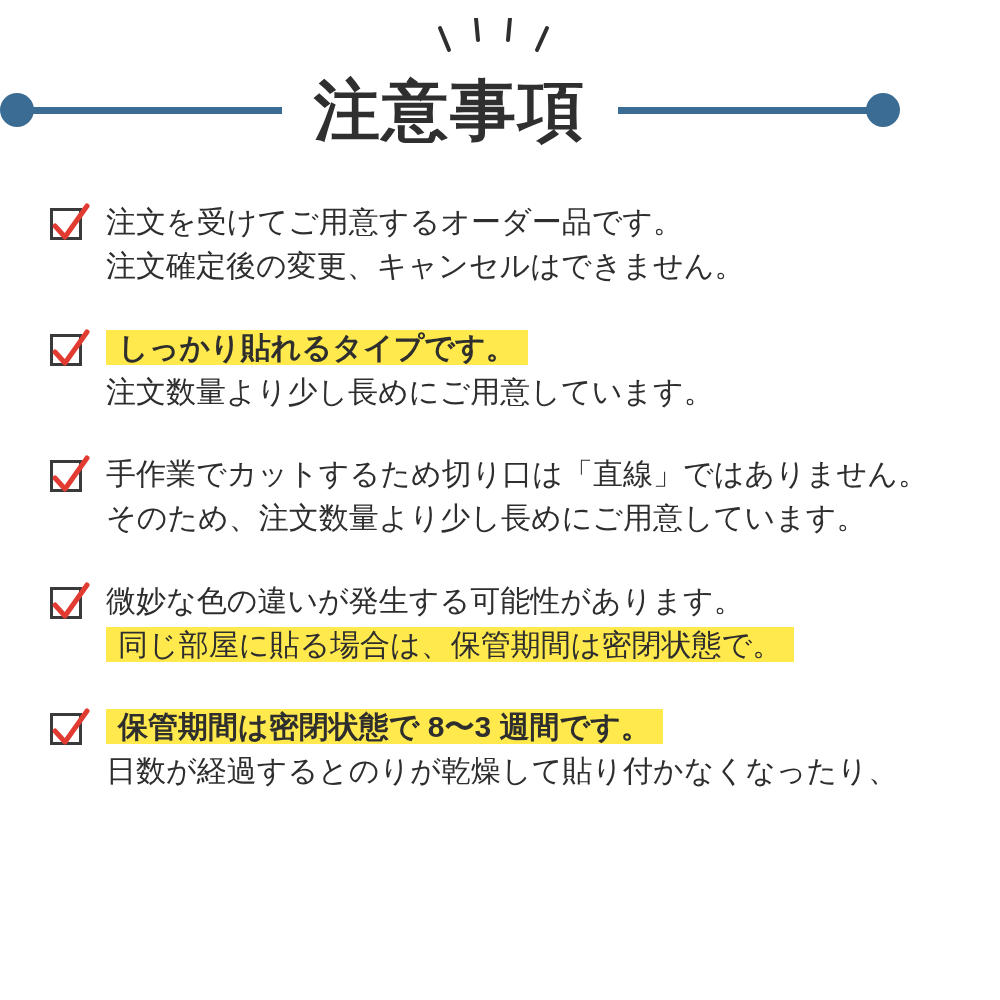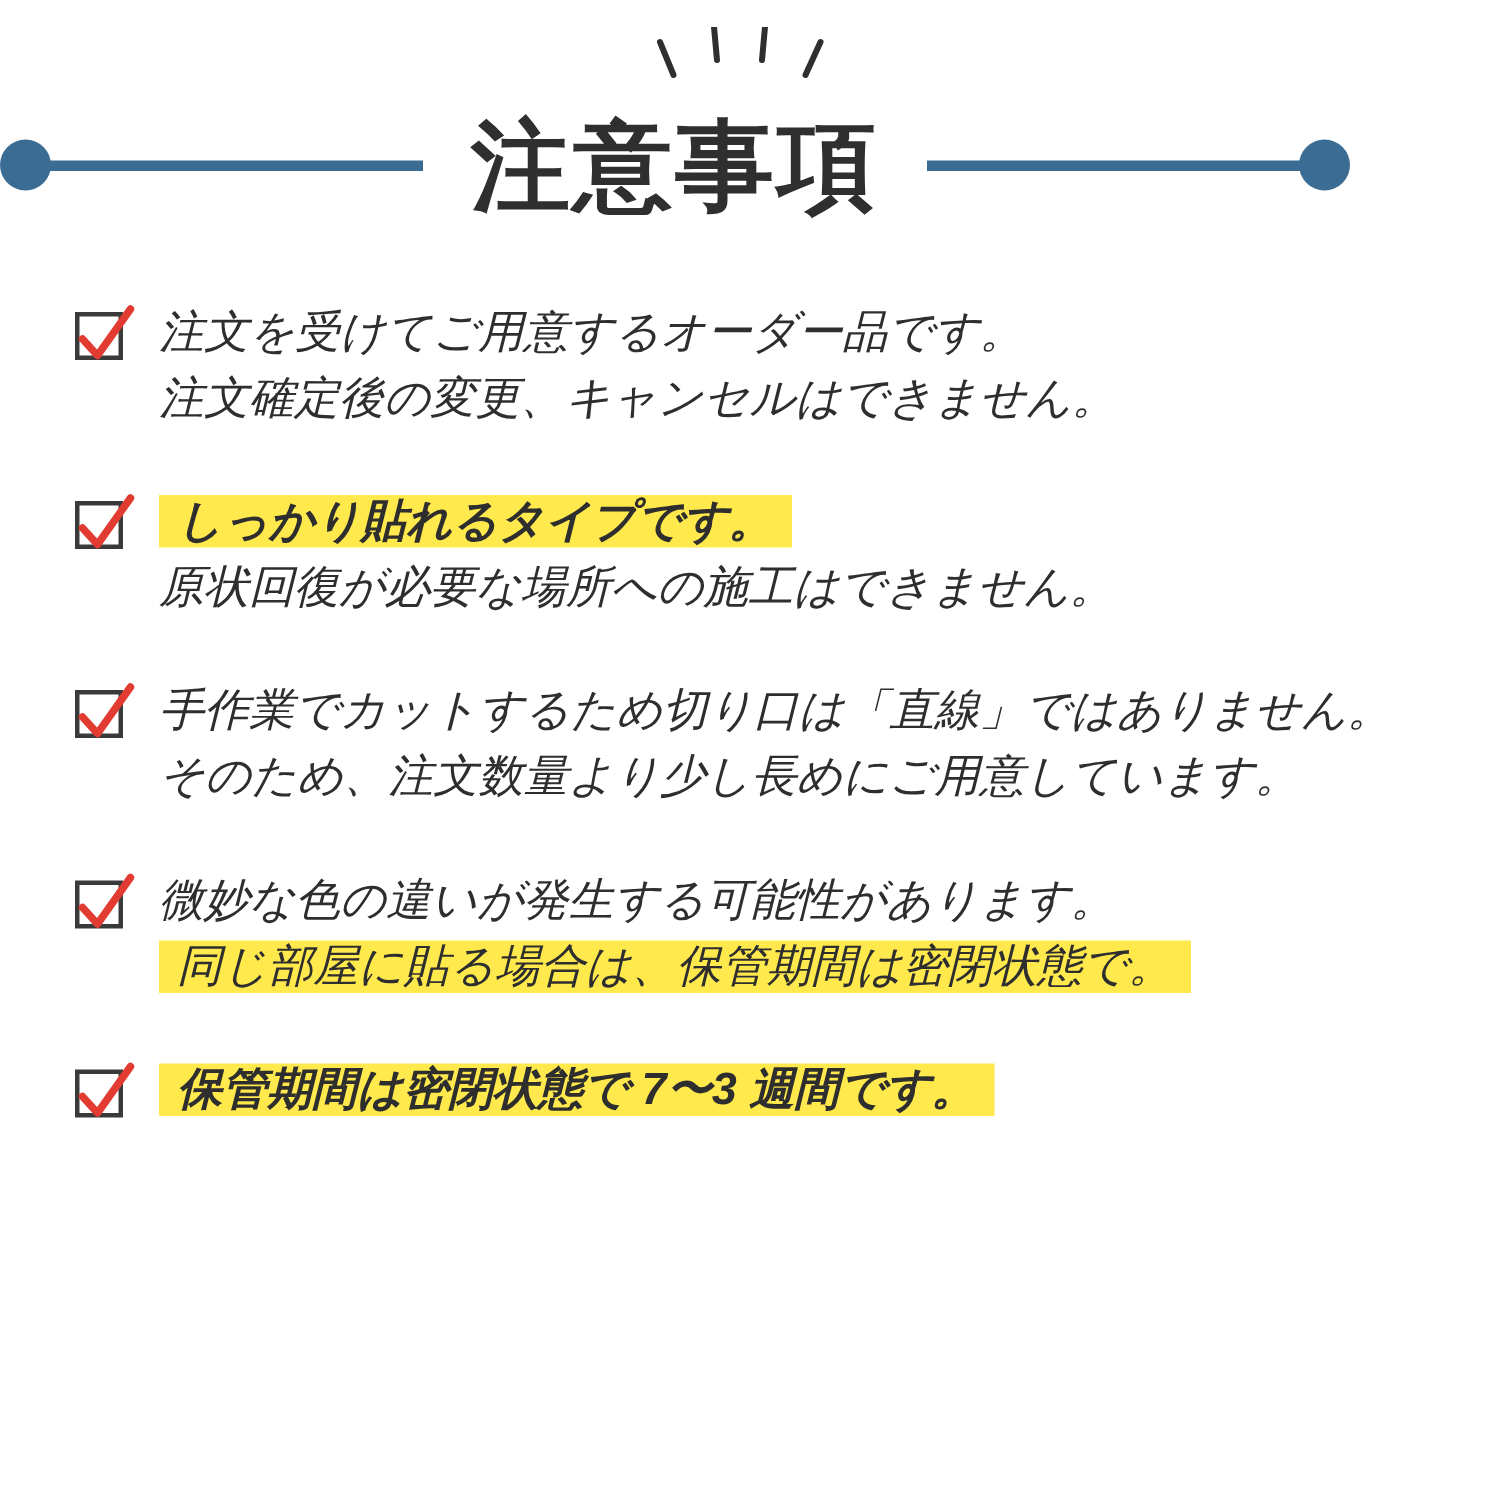--- a/index.html
+++ b/index.html
@@ -79,21 +79,20 @@
     padding: 25px 0 0 0;
     margin: 0;
     list-style: none;
   }
 
   .note-item {
     display: flex;
     align-items: flex-start;
     margin: 0 0 38px 0;
     padding-left: 48px;
-    font-style: italic;
   }
 
   .checkbox {
     flex: 0 0 auto;
     width: 40px;
     height: 40px;
     position: relative;
     margin-top: 4px;
     margin-right: 18px;
   }
@@ -173,21 +172,21 @@
     </li>
     <li class="note-item">
       <span class="checkbox">
         <span class="box"></span>
         <svg width="44" height="44" viewBox="0 0 44 44" xmlns="http://www.w3.org/2000/svg">
           <polyline points="7,22 17,33 39,2" fill="none" stroke="#e23b32" stroke-width="5" stroke-linecap="round" stroke-linejoin="round"></polyline>
         </svg>
       </span>
       <div class="note-lines">
         <div class="note-line bold"><span class="hl">しっかり貼れるタイプです。</span></div>
-        <div class="note-line">原状回復が必要な場所への施工はできません。</div>
+        <div class="note-line">注文数量より少し長めにご用意しています。</div>
       </div>
     </li>
     <li class="note-item">
       <span class="checkbox">
         <span class="box"></span>
         <svg width="44" height="44" viewBox="0 0 44 44" xmlns="http://www.w3.org/2000/svg">
           <polyline points="7,22 17,33 39,2" fill="none" stroke="#e23b32" stroke-width="5" stroke-linecap="round" stroke-linejoin="round"></polyline>
         </svg>
       </span>
       <div class="note-lines">
@@ -208,16 +207,17 @@
       </div>
     </li>
     <li class="note-item">
       <span class="checkbox">
         <span class="box"></span>
         <svg width="44" height="44" viewBox="0 0 44 44" xmlns="http://www.w3.org/2000/svg">
           <polyline points="7,22 17,33 39,2" fill="none" stroke="#e23b32" stroke-width="5" stroke-linecap="round" stroke-linejoin="round"></polyline>
         </svg>
       </span>
       <div class="note-lines">
-        <div class="note-line bold"><span class="hl">保管期間は密閉状態で 7〜3 週間です。</span></div>
+        <div class="note-line bold"><span class="hl">保管期間は密閉状態で 8〜3 週間です。</span></div>
+        <div class="note-line">日数が経過するとのりが乾燥して貼り付かなくなったり、</div>
       </div>
     </li>
   </ul>
 
 </body></html>

